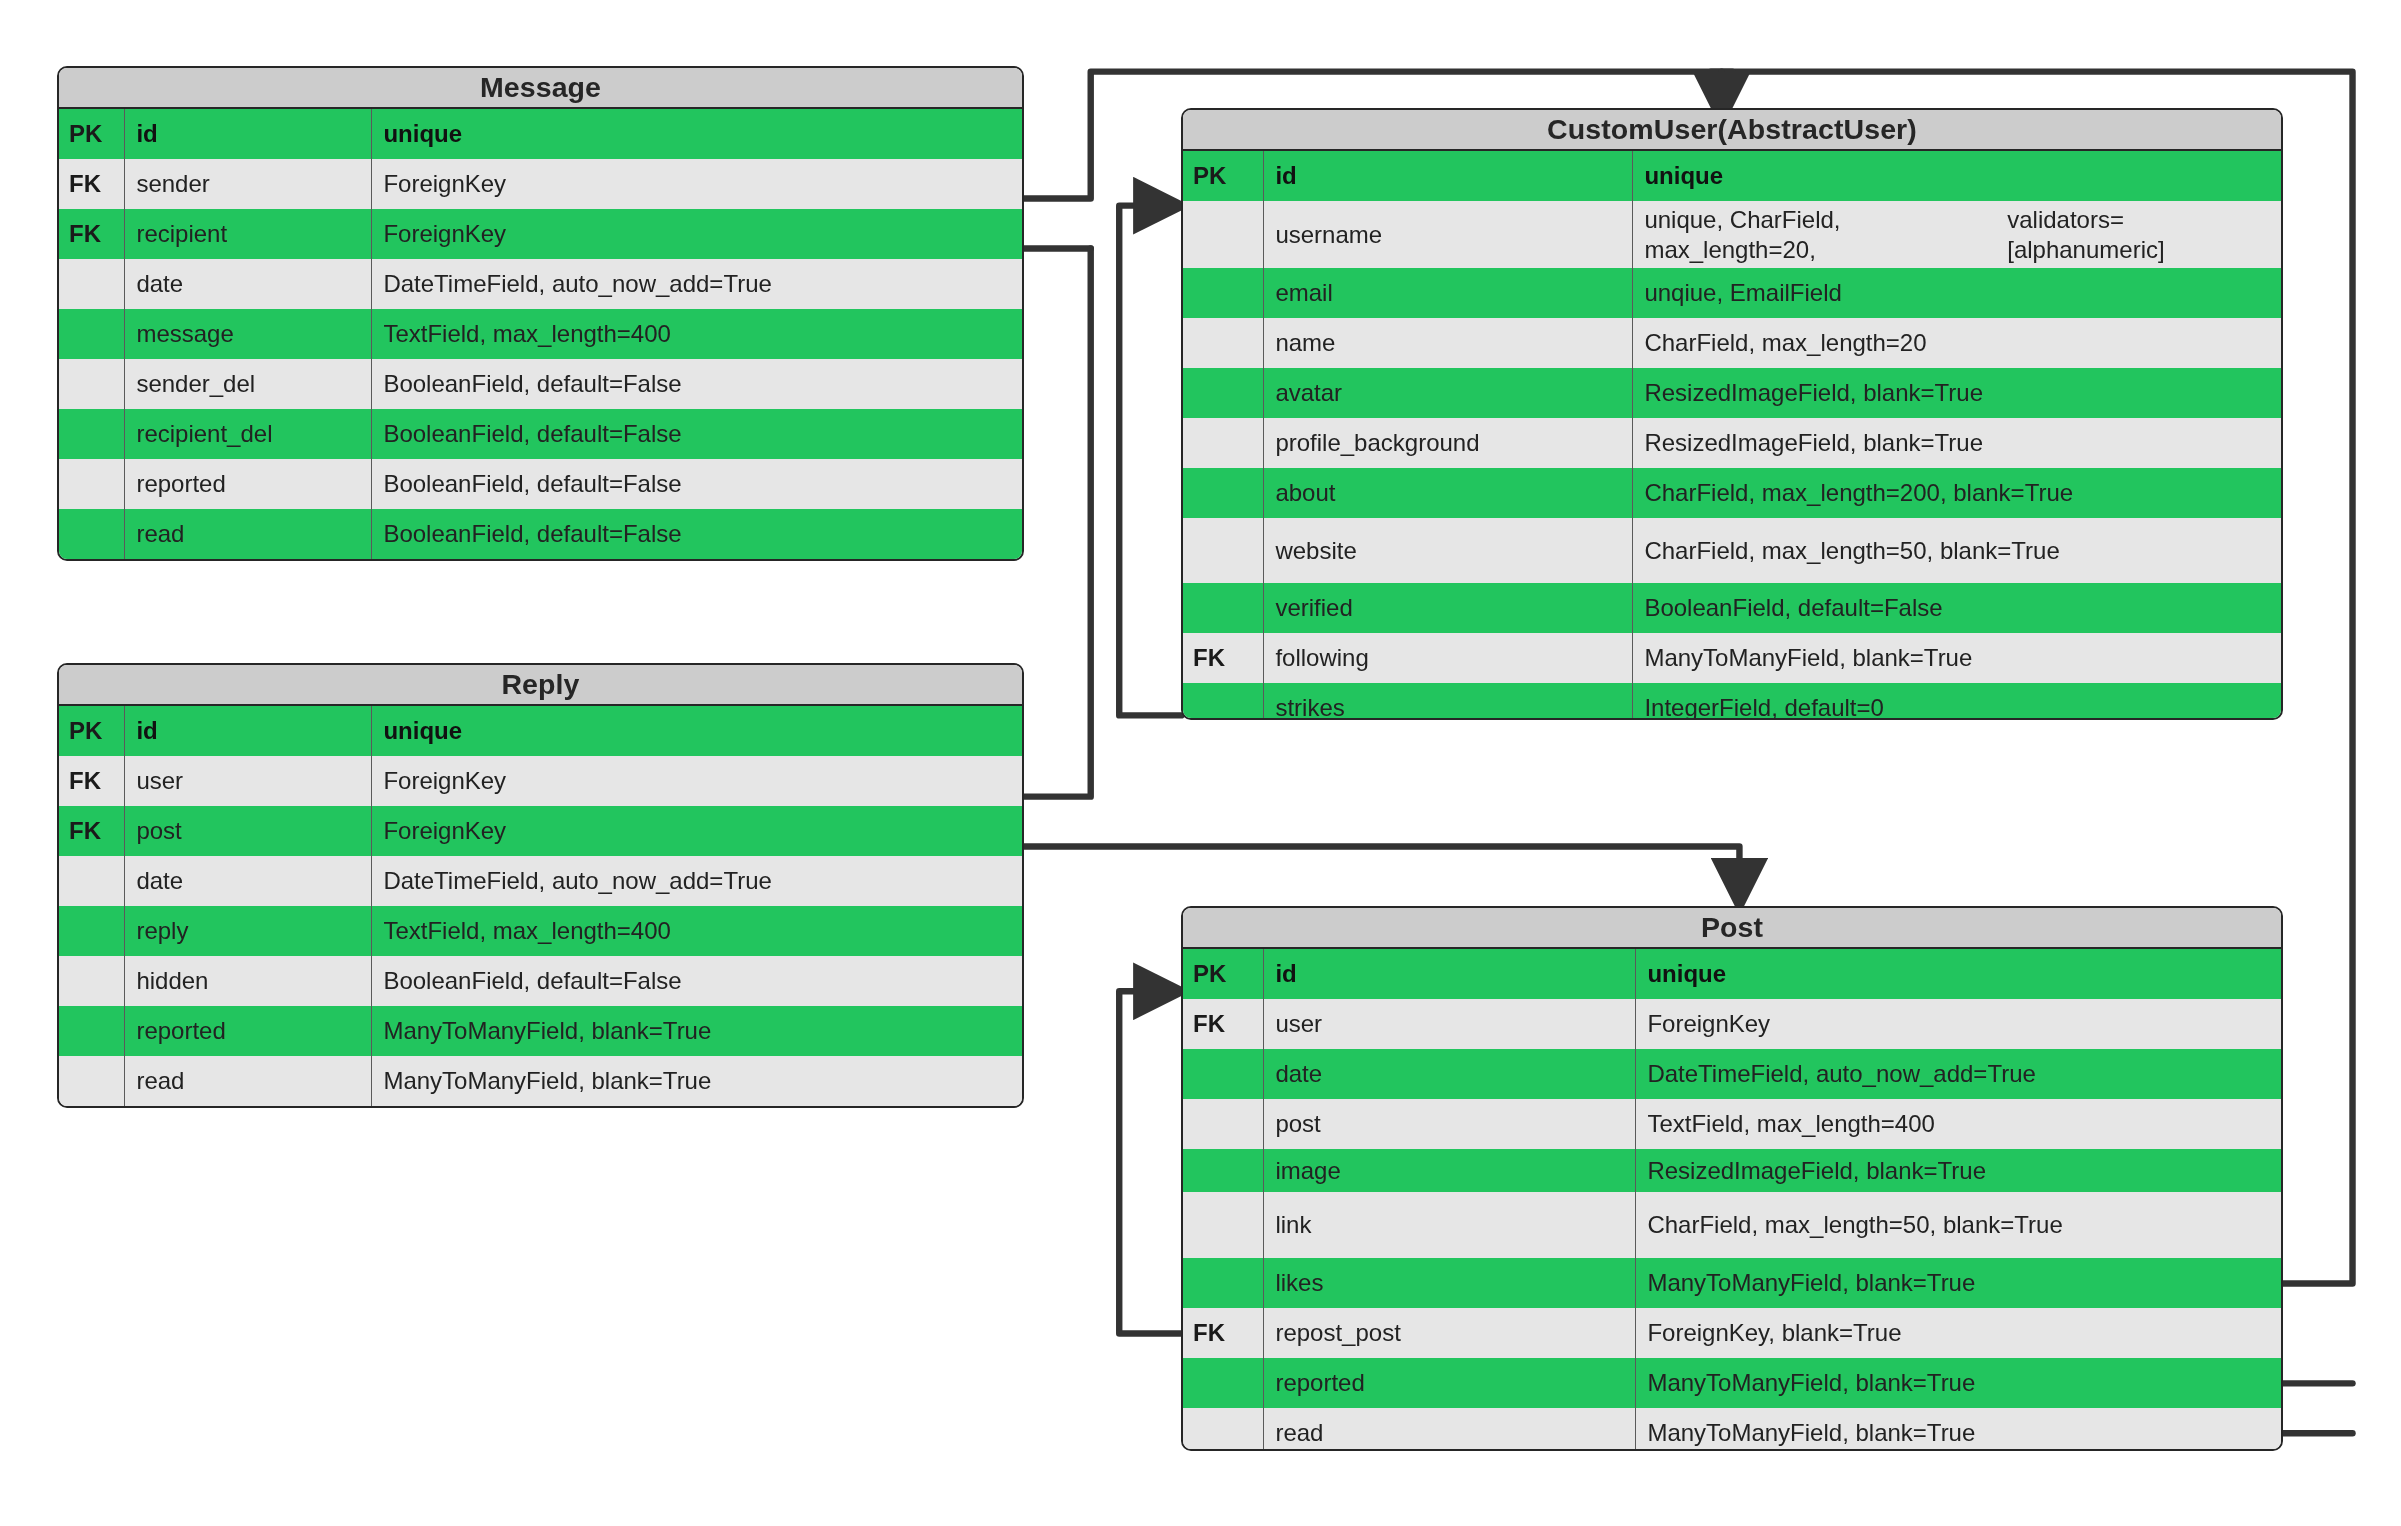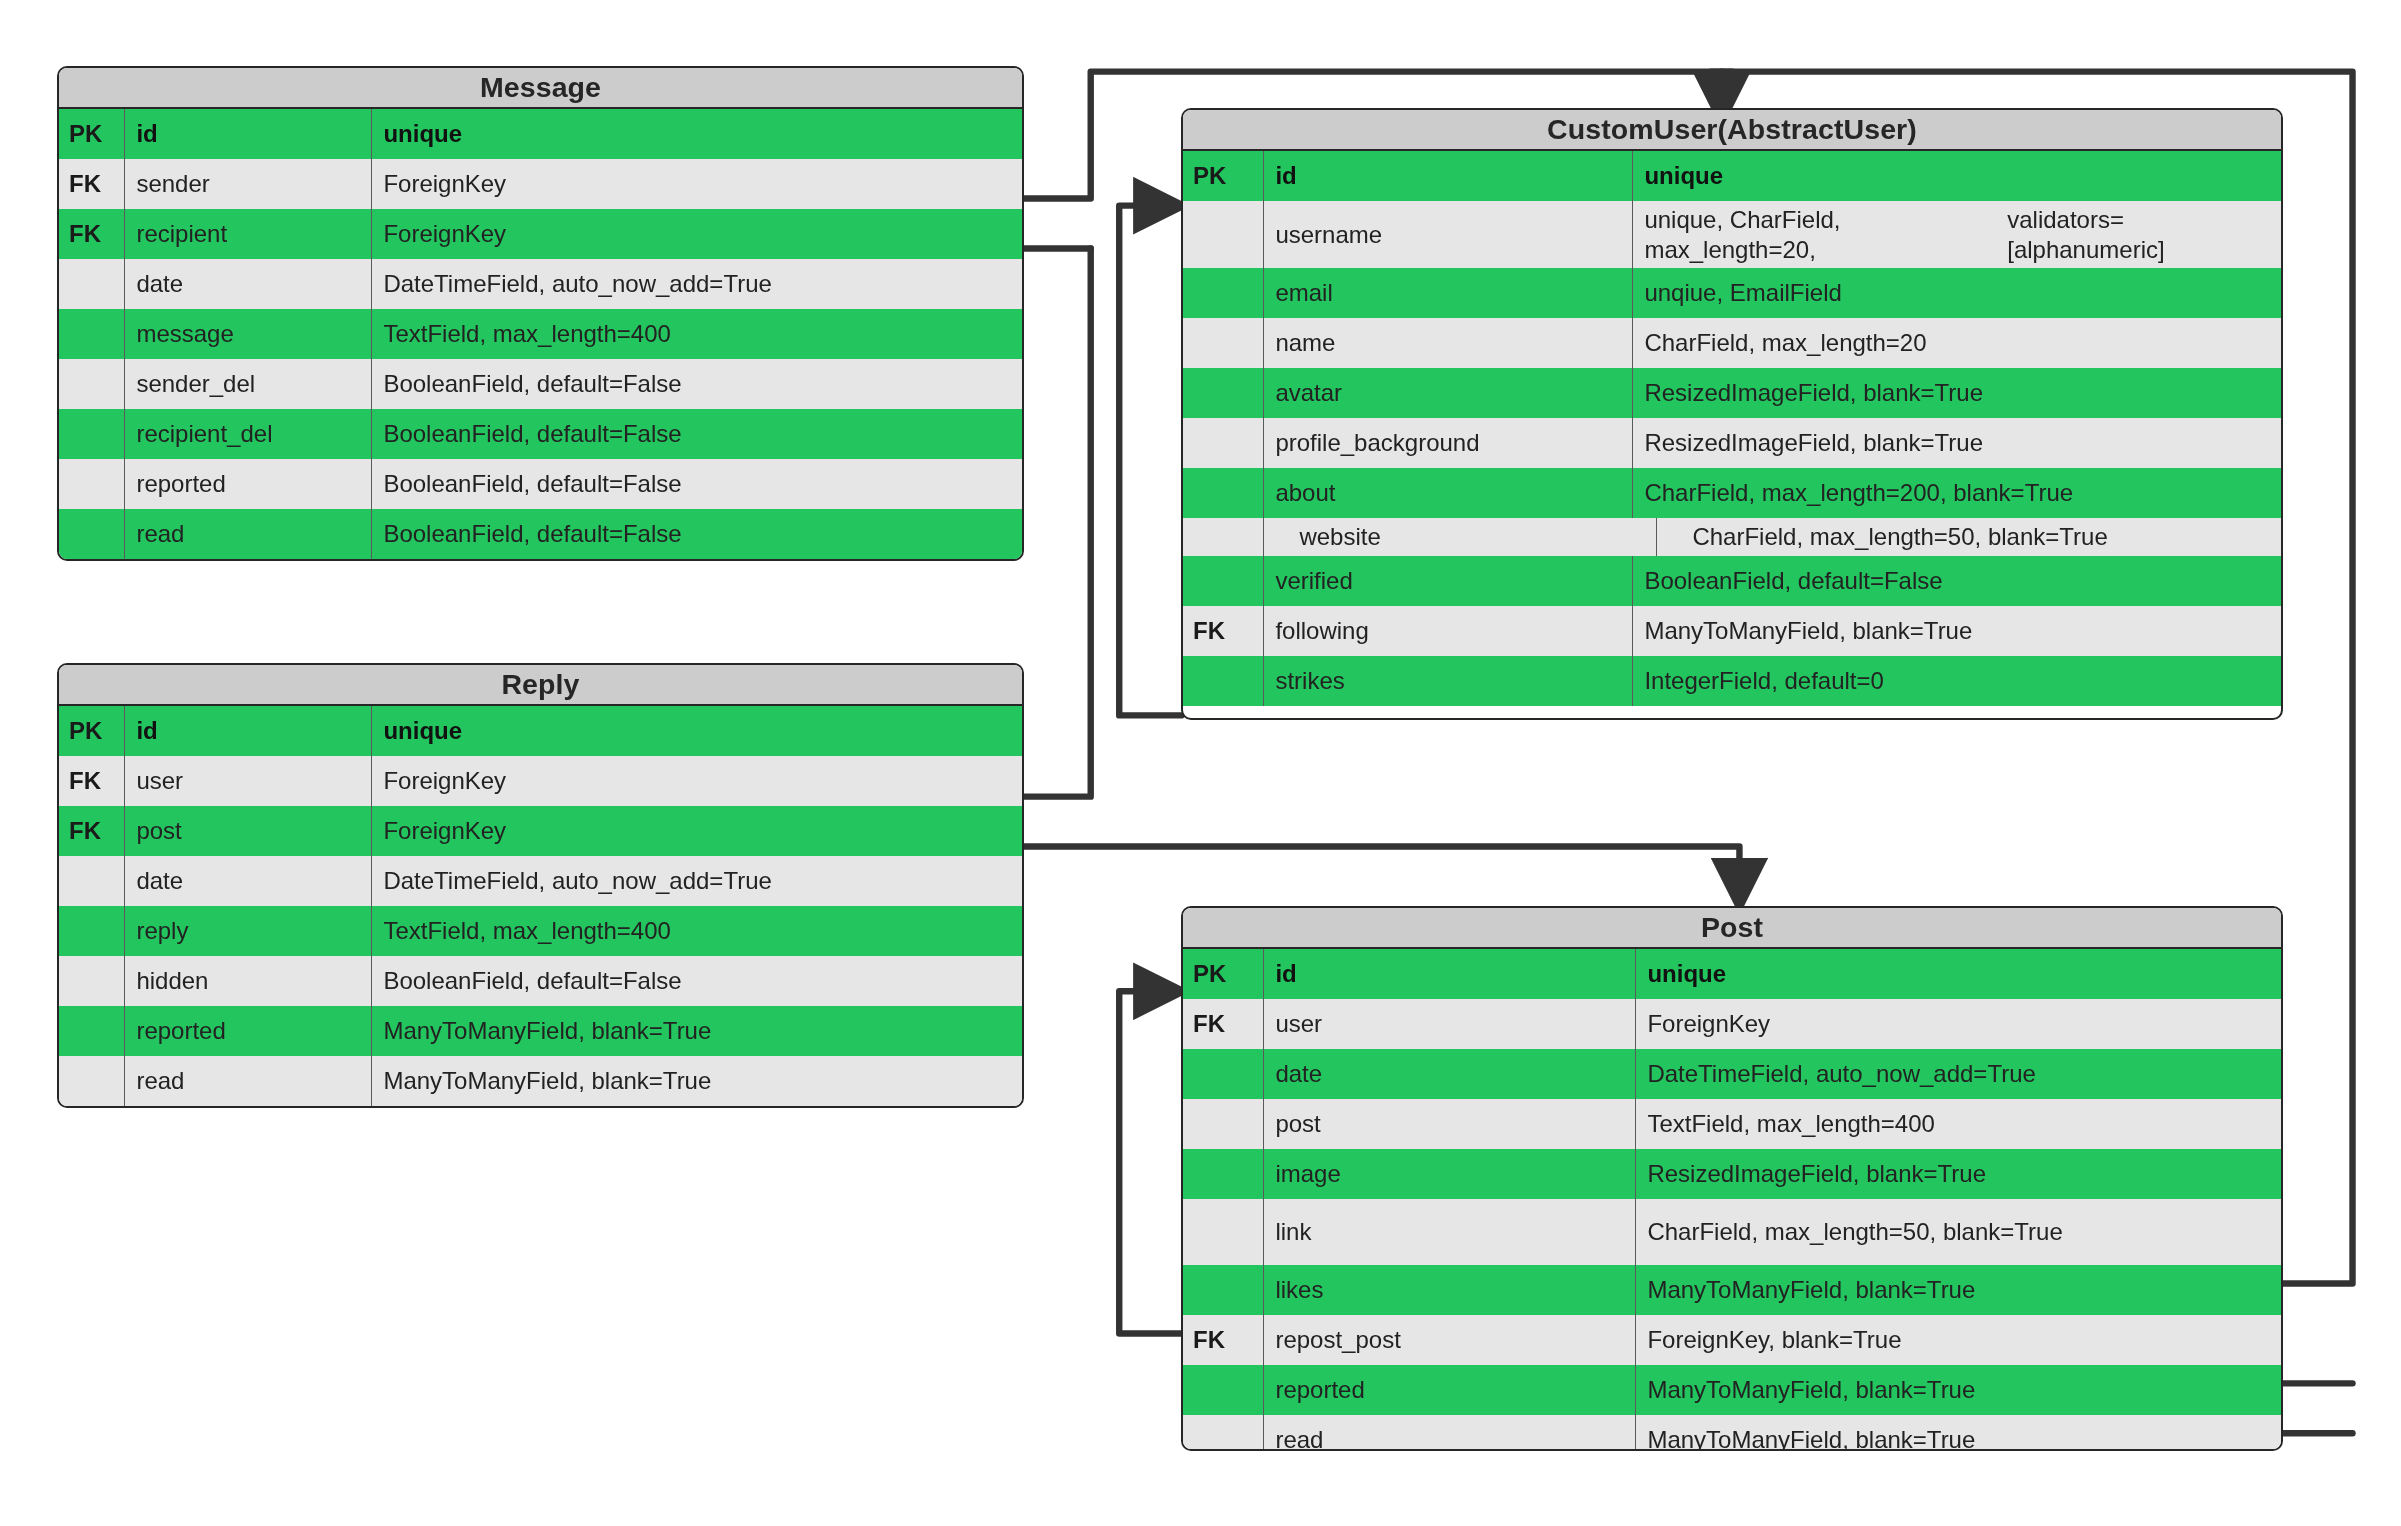--- a/index.html
+++ b/index.html
@@ -236,21 +236,21 @@
             <span>ResizedImageField, blank=True</span>
           </div>
         </div>
         <div class="row" style="height: 50px;">
           <div class="cell-key" style="width: 81px;"></div>
           <div class="cell-field" style="width: 369px;">about</div>
           <div class="cell-type">
             <span>CharField, max_length=200, blank=True</span>
           </div>
         </div>
-        <div class="row alt" style="height: 38px; gap: 24px;">
+        <div class="row alt" style="height: 65px;">
           <div class="cell-key" style="width: 81px;"></div>
           <div class="cell-field" style="width: 369px;">website</div>
           <div class="cell-type">
             <span>CharField, max_length=50, blank=True</span>
           </div>
         </div>
         <div class="row" style="height: 50px;">
           <div class="cell-key" style="width: 81px;"></div>
           <div class="cell-field" style="width: 369px;">verified</div>
           <div class="cell-type">
@@ -300,21 +300,21 @@
             <span>DateTimeField, auto_now_add=True</span>
           </div>
         </div>
         <div class="row alt" style="height: 50px;">
           <div class="cell-key" style="width: 81px;"></div>
           <div class="cell-field" style="width: 372px;">post</div>
           <div class="cell-type">
             <span>TextField, max_length=400</span>
           </div>
         </div>
-        <div class="row" style="height: 50px;">
+        <div class="row" style="height: 43px;">
           <div class="cell-key" style="width: 81px;"></div>
           <div class="cell-field" style="width: 372px;">image</div>
           <div class="cell-type">
             <span>ResizedImageField, blank=True</span>
           </div>
         </div>
         <div class="row alt" style="height: 66px;">
           <div class="cell-key" style="width: 81px;"></div>
           <div class="cell-field" style="width: 372px;">link</div>
           <div class="cell-type">

